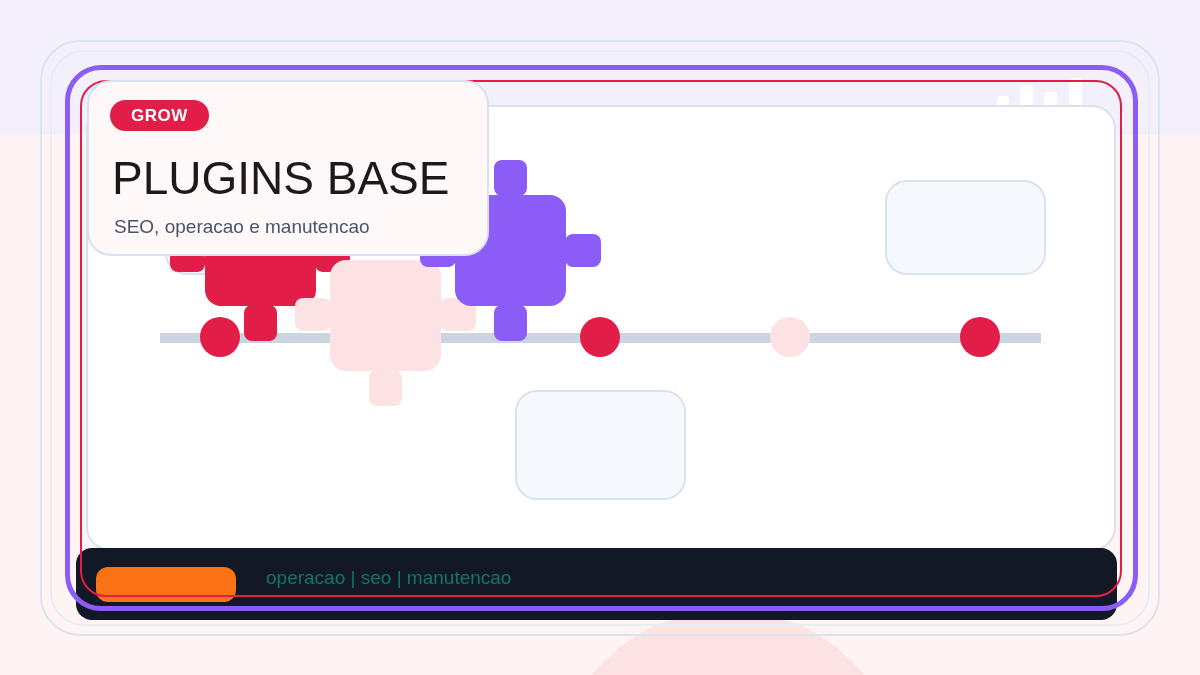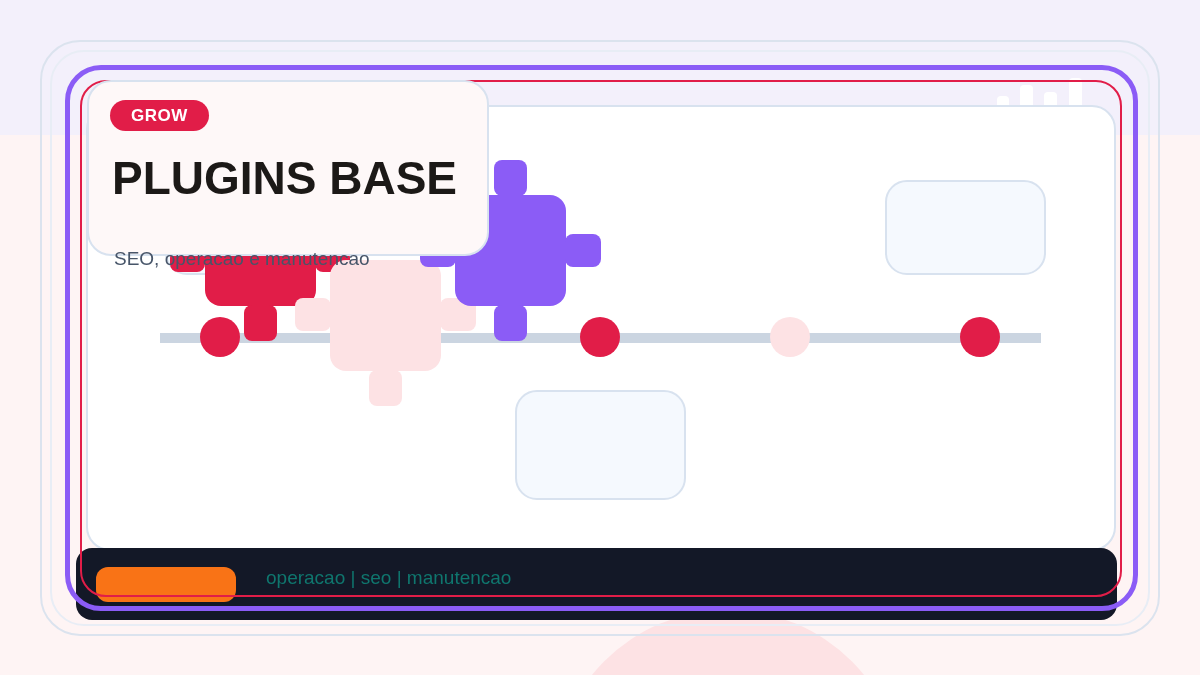--- a/index.html
+++ b/index.html
@@ -16,22 +16,22 @@
   .footer-text{left:266px;top:566px;color:#0f766e;font-size:19px;line-height:24px;white-space:nowrap;}
   .border-purple{left:65px;top:65px;width:1073px;height:546px;border:5px solid #8b5cf6;border-radius:36px;}
   .border-red{left:80px;top:80px;width:1042px;height:517px;border:2px solid #e11d48;border-radius:26px;}
   .ghost-box{background:#f5f9fe;border:2px solid #d8e2ef;border-radius:22px;}
   .track{left:160px;top:333px;width:881px;height:10px;background:#cbd5e1;}
   .dot{width:40px;height:40px;border-radius:50%;}
   .sq{border-radius:16px;}
   .nub{border-radius:8px;}
   .title-card{left:87px;top:80px;width:402px;height:176px;background:#fef8f8;border:2px solid #d8e2ef;border-radius:24px;}
   .badge{left:110px;top:100px;height:31px;padding:0 21px;background:#e11d48;color:#ffffff;border-radius:16px;font-weight:bold;font-size:17px;line-height:31px;letter-spacing:0.5px;}
-  .title{left:112px;top:150px;font-size:46px;font-weight:bold;color:#1c1917;line-height:56px;white-space:nowrap;}
-  .subtitle{left:114px;top:215px;font-size:19px;color:#475569;line-height:24px;white-space:nowrap;margin-top:32px;}
+  .title{left:112px;top:150px;font-size:46px;font-weight:normal;color:#1c1917;line-height:56px;white-space:nowrap;}
+  .subtitle{left:114px;top:215px;font-size:19px;color:#475569;line-height:24px;white-space:nowrap;}
 </style>
 </head>
 <body>
 
 <div class="abs bg-top"></div>
 <div class="abs bg-circle"></div>
 <div class="abs frame-outer"></div>
 <div class="abs frame-inner"></div>
 
 <div class="abs bar" style="left:997px;top:96px;width:12px;height:10px;"></div>

